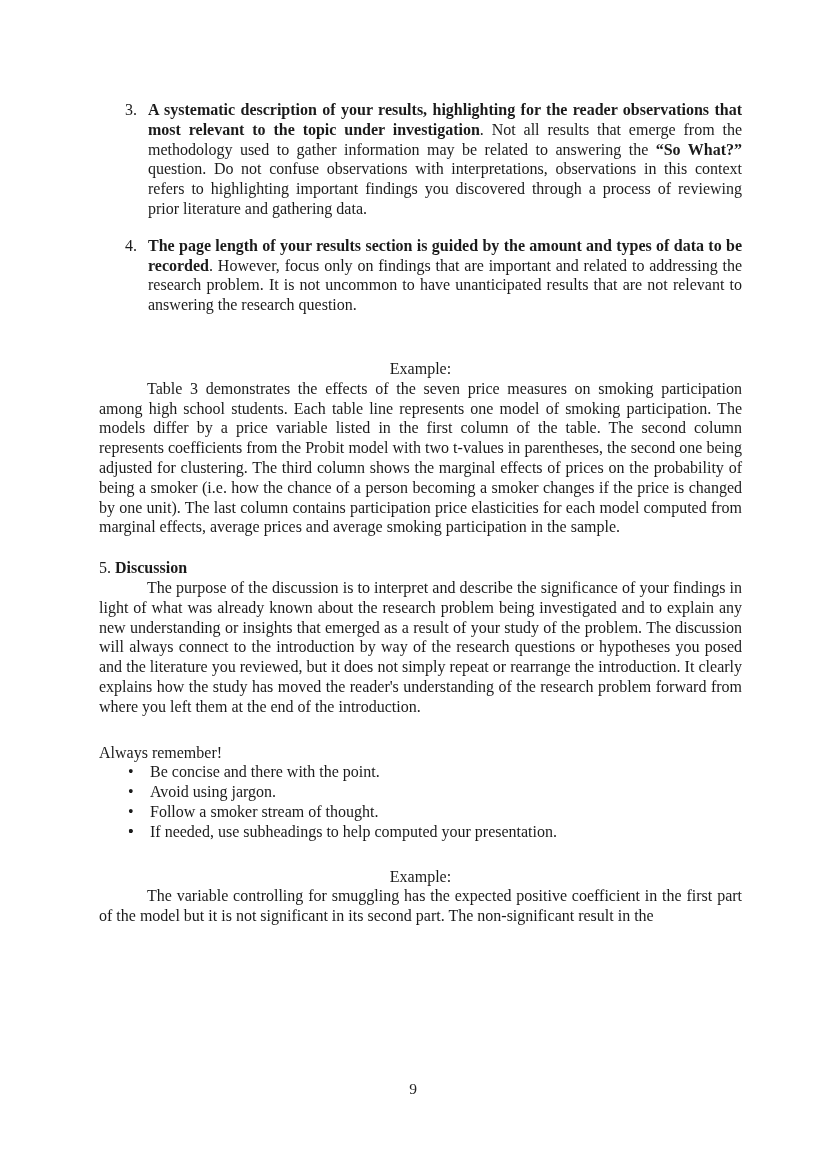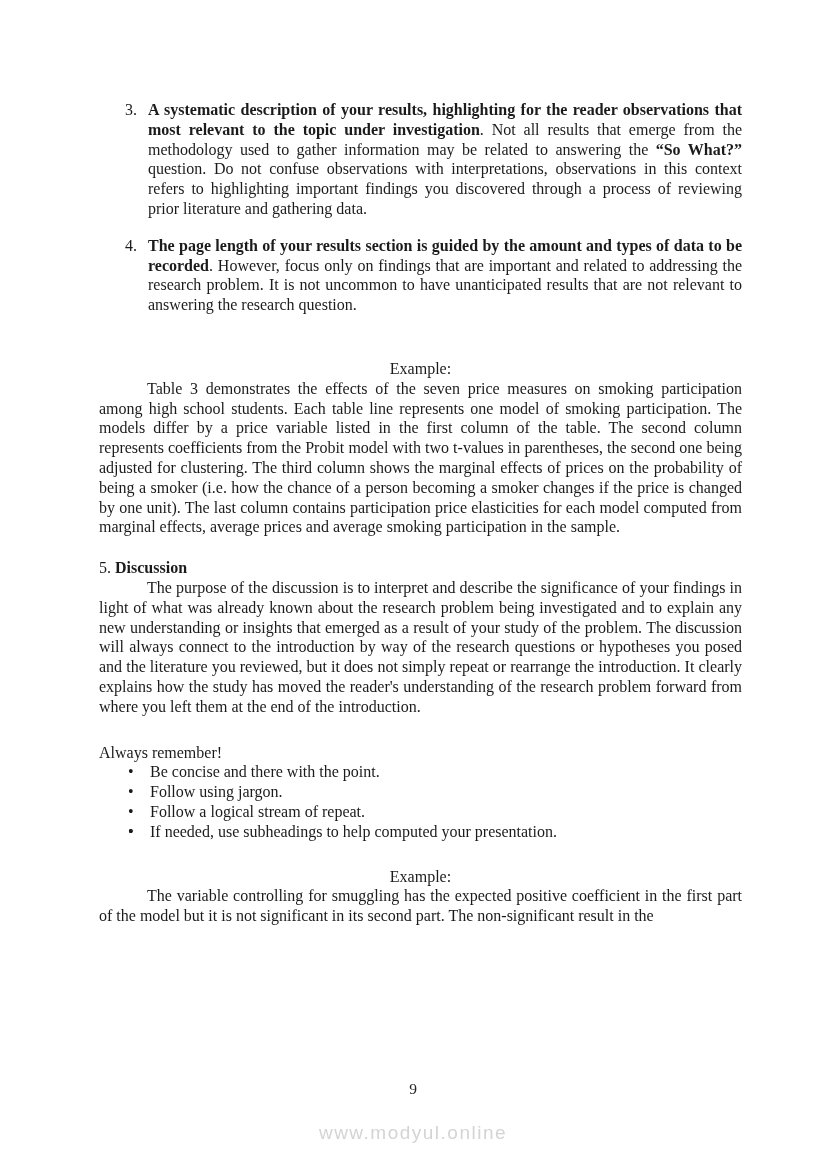--- a/index.html
+++ b/index.html
@@ -85,29 +85,28 @@
 
     <div>
       <p class="section-heading"><span>5.</span> <b>Discussion</b></p>
       <p class="just indent">The purpose of the discussion is to interpret and describe the significance of your findings in light of what was already known about the research problem being investigated and to explain any new understanding or insights that emerged as a result of your study of the problem. The discussion will always connect to the introduction by way of the research questions or hypotheses you posed and the literature you reviewed, but it does not simply repeat or rearrange the introduction. It clearly explains how the study has moved the reader's understanding of the research problem forward from where you left them at the end of the introduction.</p>
     </div>
 
     <div>
       <p class="always-label">Always remember!</p>
       <ul class="bullets">
         <li class="bullet-item just"><span class="bullet-glyph">•</span><span>Be concise and there with the point.</span></li>
-        <li class="bullet-item just"><span class="bullet-glyph">•</span><span>Follow using jargon.</span></li>
-        <li class="bullet-item just"><span class="bullet-glyph">•</span><span>Follow a logical stream of repeat.</span></li>
+        <li class="bullet-item just"><span class="bullet-glyph">•</span><span>Avoid using jargon.</span></li>
+        <li class="bullet-item just"><span class="bullet-glyph">•</span><span>Follow a smoker stream of thought.</span></li>
         <li class="bullet-item just"><span class="bullet-glyph">•</span></li>
         <li class="bullet-item just"><span class="bullet-glyph">•</span><span>If needed, use subheadings to help computed your presentation.</span></li>
       </ul>
     </div>
 
     <div class="example-2">
       <p class="example-label">Example:</p>
       <p class="just indent">The variable controlling for smuggling has the expected positive coefficient in the first part of the model but it is not significant in its second part. The non-significant result in the</p>
     </div>
 
   </div>
 
   <div class="page-number">9</div>
-  <div class="watermark">www.modyul.online</div>
 </div>
 
 </body></html>

